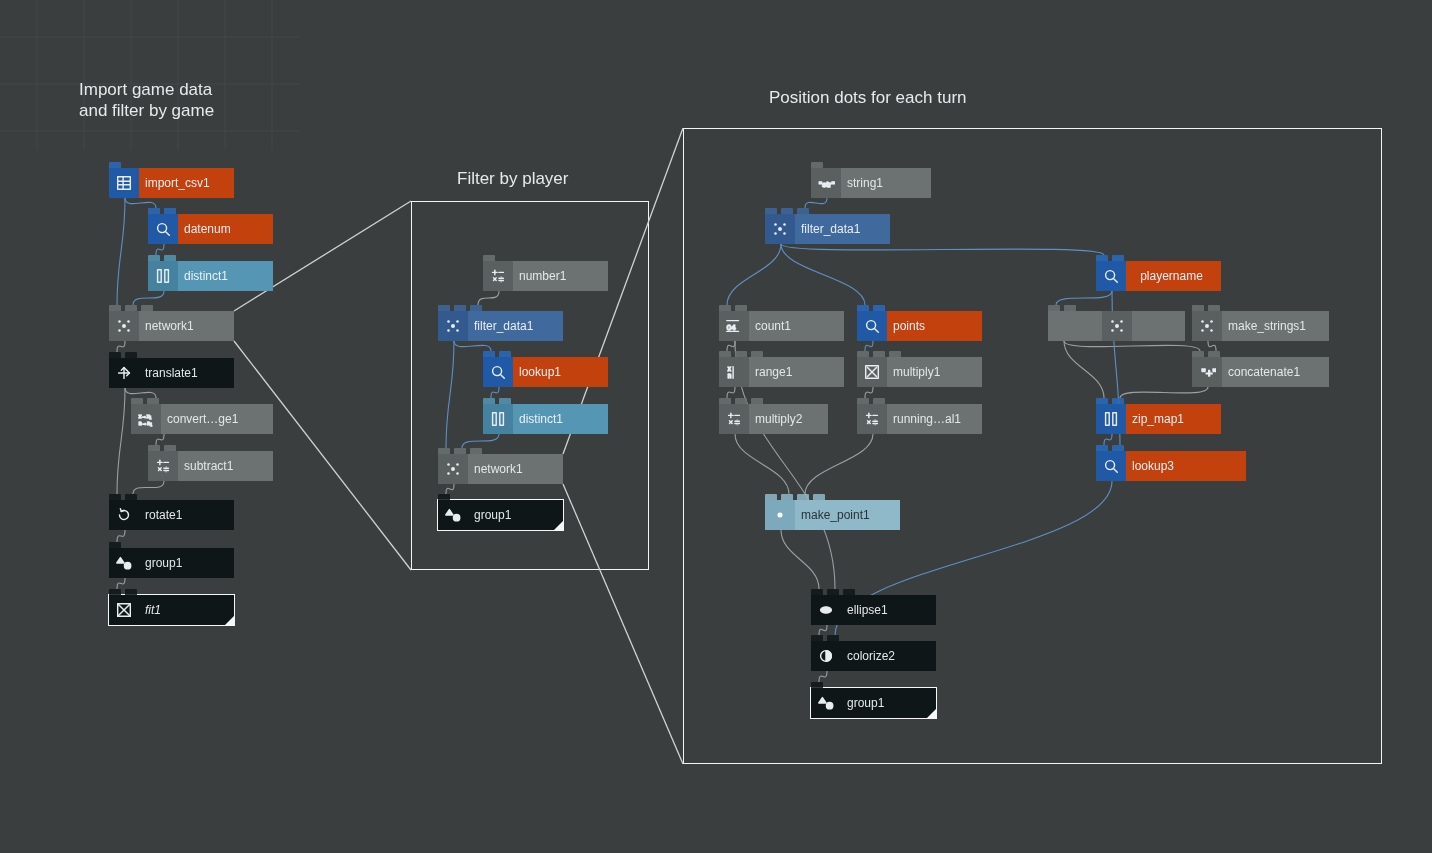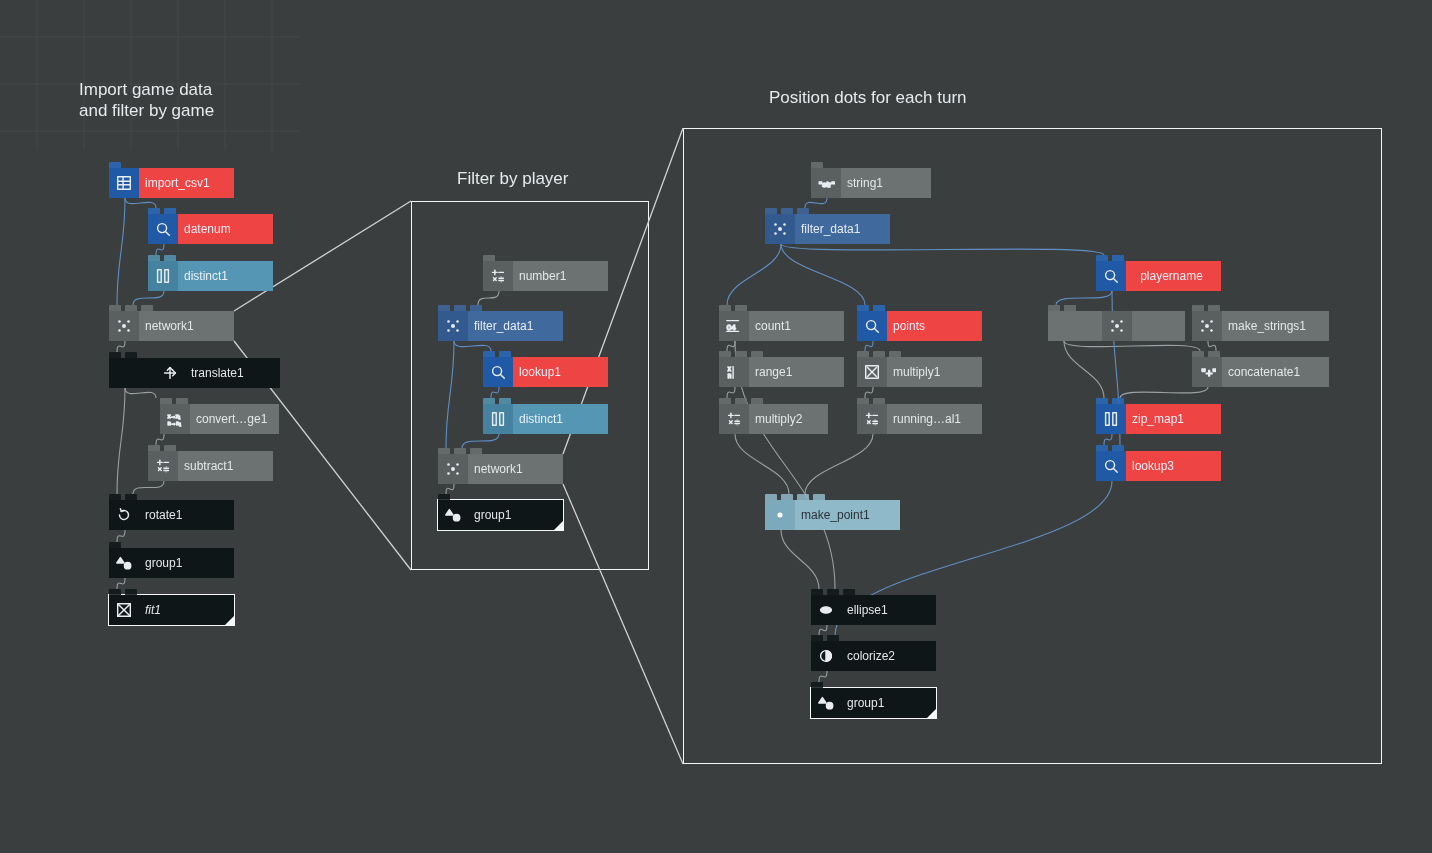--- a/index.html
+++ b/index.html
@@ -64,21 +64,21 @@
   padding:0 10px 0 6px;
   white-space:nowrap;
   overflow:hidden;
   text-overflow:ellipsis;
   flex:1;
 }
 
 
 .c-med-blue{background:#40699e;color:#e9edf2}
 .c-med-blue .nicon{background:#335a8f}
-.c-bright-blue{background:#ef4444;color:#e9eef6}
+.c-bright-blue{background:#c2410c;color:#e9eef6}
 .c-bright-blue .nicon{background:#2059a5}
 .c-cyan{background:#5496b4;color:#eaf1f4}
 .c-cyan .nicon{background:#4482a0}
 .c-light-blue{background:#8fb8c8;color:#2a333a}
 .c-light-blue .nicon{background:#7ca9bc}
 .c-gray{background:#6c7172;color:#e4e7e8}
 .c-gray .nicon{background:#5a5f60}
 .c-black{background:#0f1618;color:#e4e7e8}
 .c-black .nicon{background:#0f1618}
 
@@ -285,36 +285,36 @@
         <svg viewBox="0 0 20 20">
           <circle class="fill-shape" cx="10" cy="10" r="2.2"></circle>
           <circle class="fill-shape" cx="5" cy="5" r="1.4"></circle>
           <circle class="fill-shape" cx="15" cy="5" r="1.4"></circle>
           <circle class="fill-shape" cx="5" cy="15" r="1.4"></circle>
           <circle class="fill-shape" cx="15" cy="15" r="1.4"></circle>
         </svg>
       </span>
       <span class="nlabel">network1</span>
     </div>
-    <div class="node c-black" style="left: 109px; top: 358px; width: 125px; padding-left: 46px;">
+    <div class="node c-black" style="left: 109px; top: 358px; width: 125px;">
       <span class="ports">
         <i></i>
         <i></i>
       </span>
       <span class="nicon">
         <svg viewBox="0 0 20 20">
           <line x1="4" y1="10" x2="16" y2="10"></line>
           <polyline points="13,7 16,10 13,13"></polyline>
           <line x1="10" y1="4" x2="10" y2="16"></line>
           <polyline points="7,7 4,10 7,13" transform="rotate(90 10 10)"></polyline>
         </svg>
       </span>
       <span class="nlabel">translate1</span>
     </div>
-    <div class="node c-gray" style="left: 160px; top: 404px; width: 119px; justify-content: space-between;">
+    <div class="node c-gray" style="left: 131px; top: 404px; width: 142px; justify-content: space-between;">
       <span class="ports">
         <i></i>
         <i></i>
       </span>
       <span class="nicon">
         <svg viewBox="0 0 20 20">
           <text x="2" y="9" font-size="6" stroke="none" fill="#e9edf2">x→x₁</text>
           <text x="2" y="17" font-size="6" stroke="none" fill="#e9edf2">n→n₁</text>
         </svg>
       </span>
@@ -659,21 +659,21 @@
         <i></i>
       </span>
       <span class="nicon">
         <svg viewBox="0 0 20 20">
           <rect x="4" y="3" width="4" height="14"></rect>
           <rect x="12" y="3" width="4" height="14"></rect>
         </svg>
       </span>
       <span class="nlabel">zip_map1</span>
     </div>
-    <div class="node c-bright-blue" style="left: 1096px; top: 451px; width: 125px;">
+    <div class="node c-bright-blue" style="left: 1096px; top: 451px; width: 150px;">
       <span class="ports">
         <i></i>
         <i></i>
       </span>
       <span class="nicon">
         <svg viewBox="0 0 20 20">
           <circle cx="9" cy="9" r="5"></circle>
           <line x1="13" y1="13" x2="17" y2="17"></line>
         </svg>
       </span>

